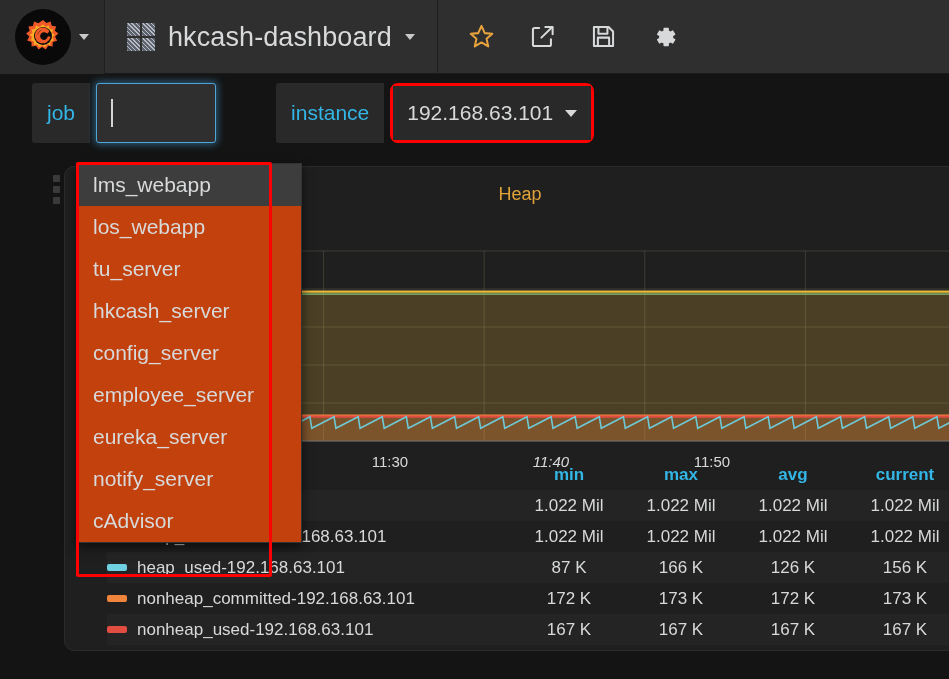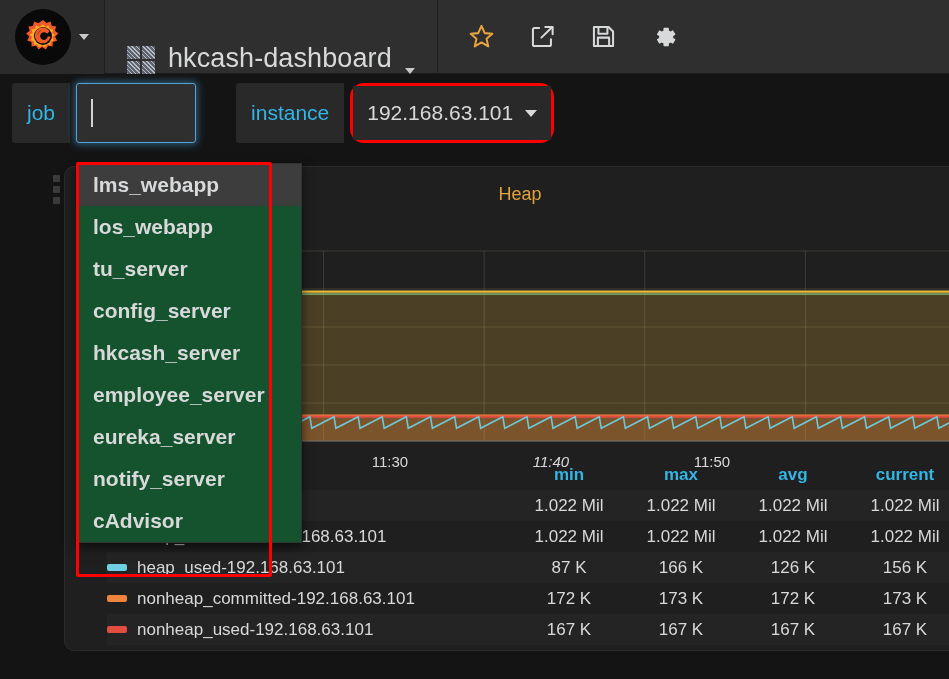--- a/index.html
+++ b/index.html
@@ -30,21 +30,21 @@
     background: #090909;
     display: flex; align-items: center; justify-content: center;
   }
   .nav-caret {
     width: 0; height: 0;
     border-left: 5px solid transparent;
     border-right: 5px solid transparent;
     border-top: 6px solid #c9c9c9;
   }
   .nav-title-cell {
-    display: flex; align-items: flex-end; gap: 13px;
+    display: flex; align-items: center; gap: 13px;
     padding: 0 22px 0 22px;
     border-right: 1px solid #1f1f1f;
     height: 74px;
   }
   .dash-icon {
     width: 28px; height: 28px;
     display: grid; grid-template-columns: 1fr 1fr; grid-template-rows: 1fr 1fr;
     gap: 2px;
   }
   .dash-icon i {
@@ -63,21 +63,21 @@
   .nav-ic { cursor: pointer; display: flex; align-items: center; }
 
   
   .varbar {
     position: absolute; top: 74px; left: 0;
     width: 949px; height: 78px;
     background: #141414;
     display: flex; align-items: center;
     padding-left: 12px; gap: 0;
   }
-  .var-group { display: flex; align-items: center; }
+  .var-group { display: flex; align-items: center; margin-left: 20px; }
   .var-label {
     background: #292929;
     color: #33b5e5;
     font-size: 21px;
     height: 60px;
     display: flex; align-items: center;
     padding: 0 15px;
     border-radius: 3px 0 0 3px;
   }
   .var-input-focus {
@@ -91,21 +91,21 @@
     padding-left: 14px;
   }
   .caret-bar {
     width: 2px; height: 28px; background: #d4d4d4;
     animation: none;
   }
   .var-sep { width: 40px; }
   .var-value-highlight {
     margin-left: 6px;
     border: 3px solid #fe0000;
-    border-radius: 14px;
+    border-radius: 8px;
     display: flex; align-items: center;
   }
   .var-value {
     background: #292929;
     height: 54px;
     display: flex; align-items: center; gap: 12px;
     padding: 0 14px;
     color: #d8d9da; font-size: 21px;
   }
   .val-caret {
@@ -191,25 +191,24 @@
       radial-gradient(circle 1.3px at 1px 11px, #555 99%, transparent 0),
       radial-gradient(circle 1.3px at 5px 11px, #555 99%, transparent 0),
       radial-gradient(circle 1.3px at 9px 11px, #555 99%, transparent 0);
   }
 
   
   .dd-shell {
     position: absolute;
     left: 76px; top: 163px;
     width: 226px;
-    background: #14532d;
+    background: #c2410c;
     border: 1px solid #333;
     z-index: 40;
     box-shadow: 0 4px 10px rgba(0,0,0,0.6);
-    font-weight: bold;
   }
   .dd-outline {
     position: absolute;
     left: 76px; top: 162px;
     width: 196px; height: 415px;
     border: 3px solid #fe0000;
     z-index: 60;
     pointer-events: none;
     border-radius: 2px;
   }
@@ -421,20 +420,20 @@
       </div>
   </div>
 
   <div class="panel-resize"></div>
 </div>
 
 <div class="dd-shell" id="dd-shell">
     <div class="dd-item sel">lms_webapp</div>
     <div class="dd-item">los_webapp</div>
     <div class="dd-item">tu_server</div>
+    <div class="dd-item">hkcash_server</div>
     <div class="dd-item">config_server</div>
-    <div class="dd-item">hkcash_server</div>
     <div class="dd-item">employee_server</div>
     <div class="dd-item">eureka_server</div>
     <div class="dd-item">notify_server</div>
     <div class="dd-item">cAdvisor</div>
   </div>
 <div class="dd-outline"></div>
 
 </body></html>

